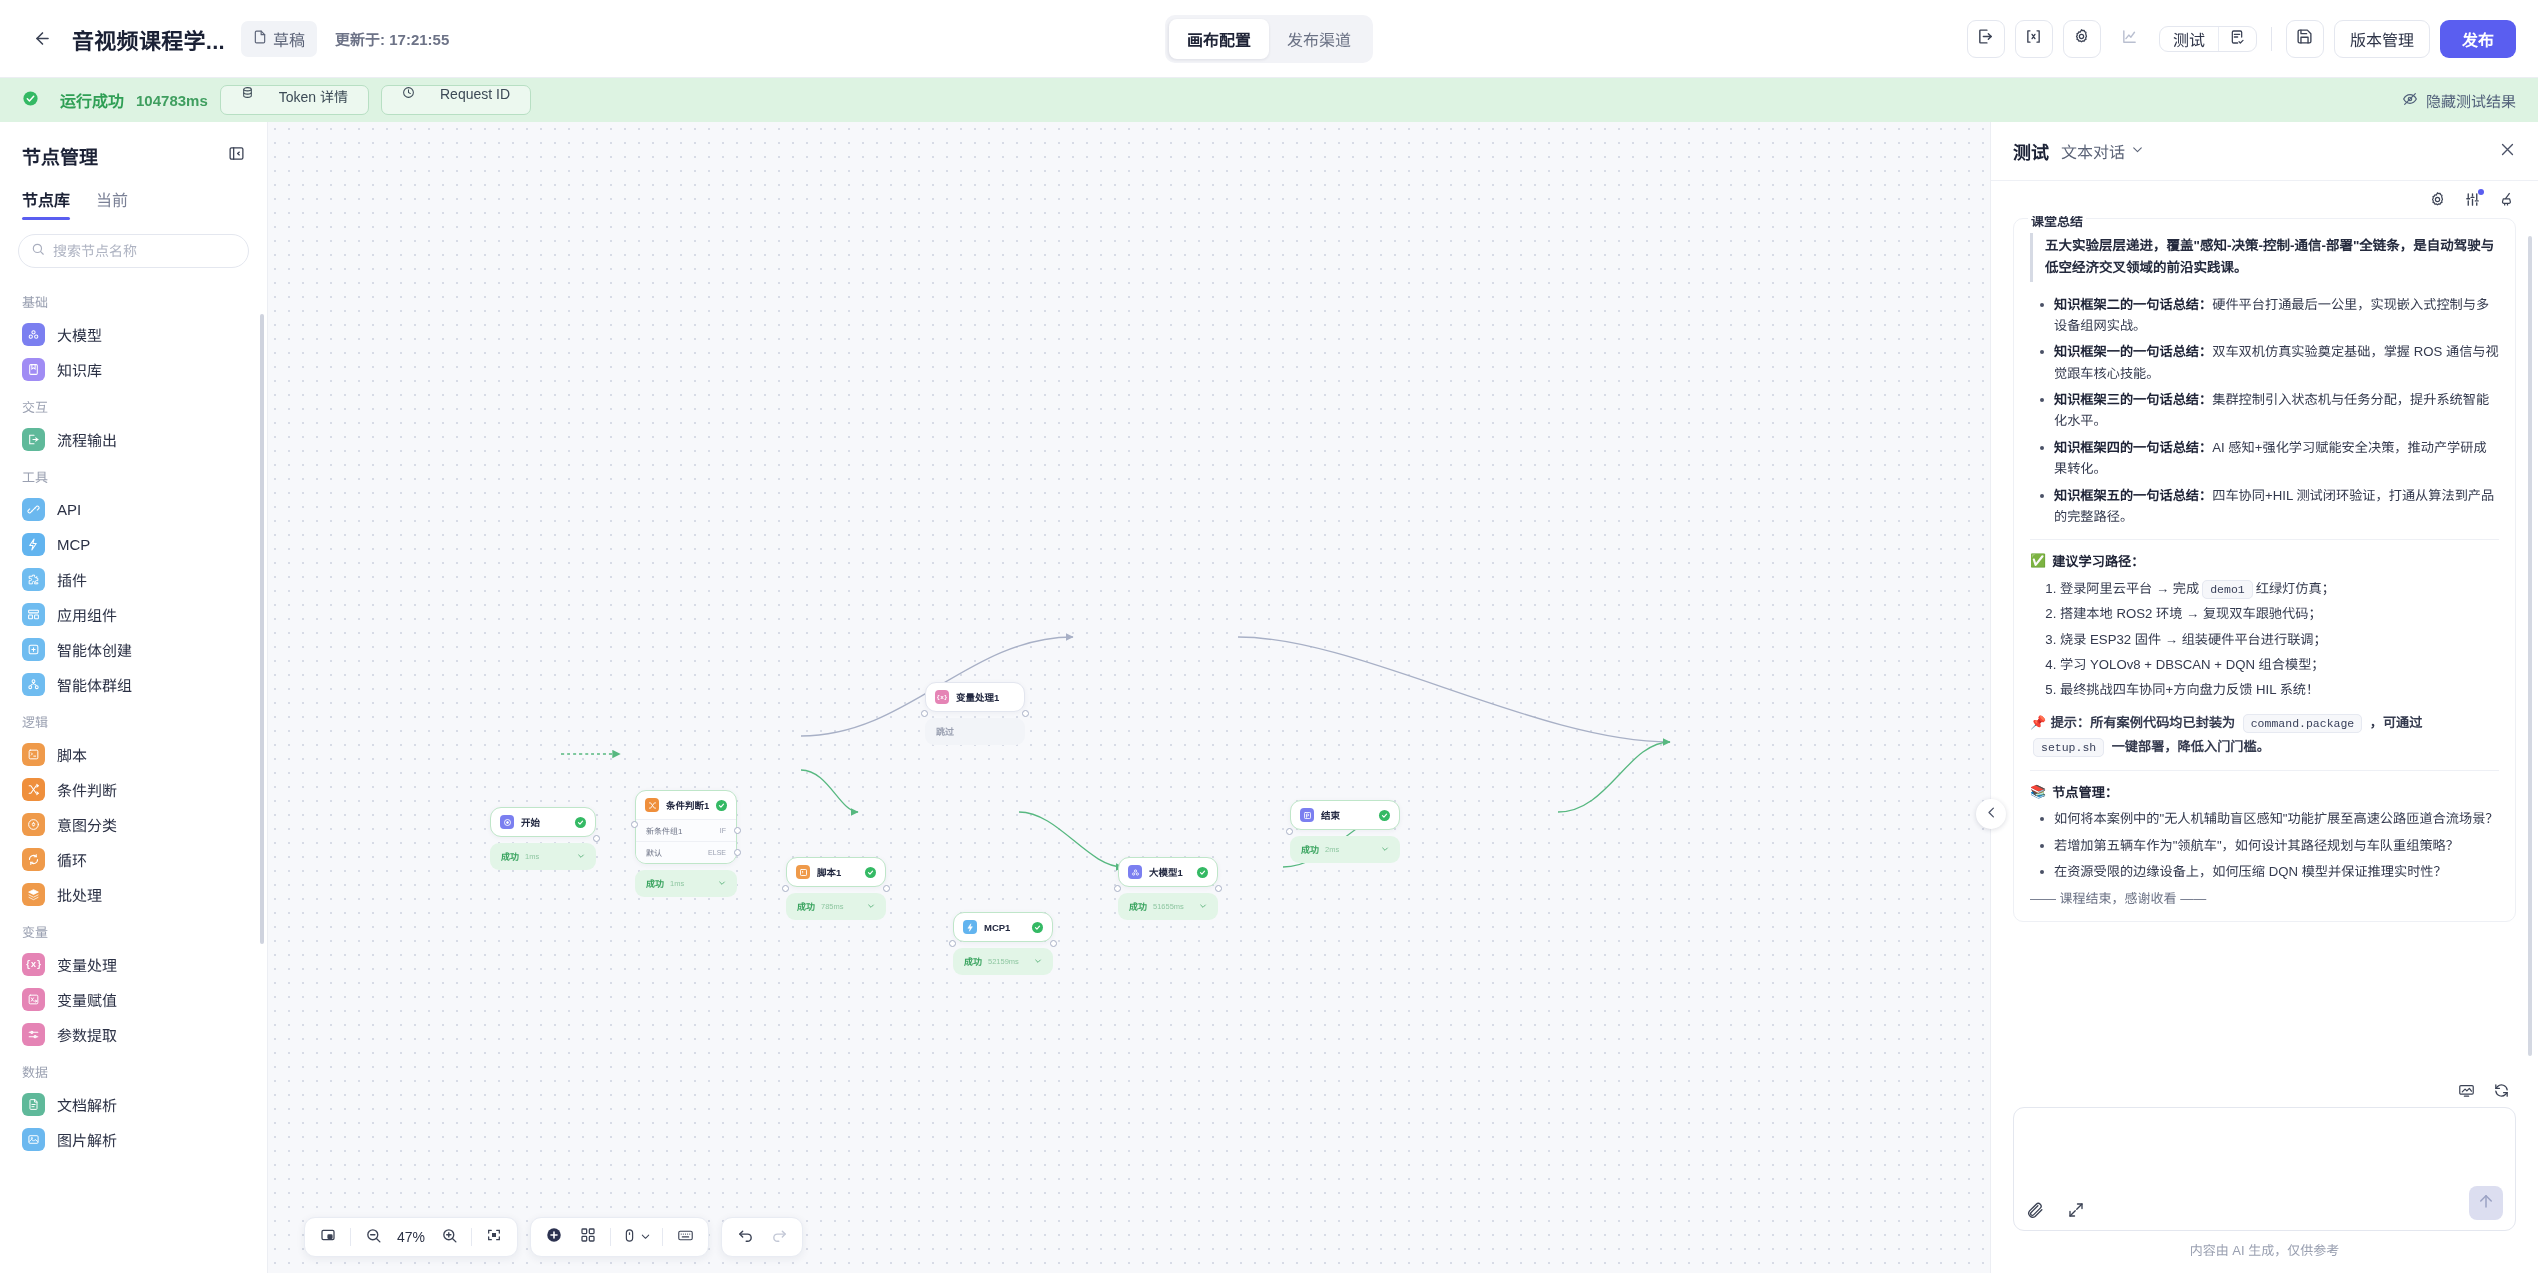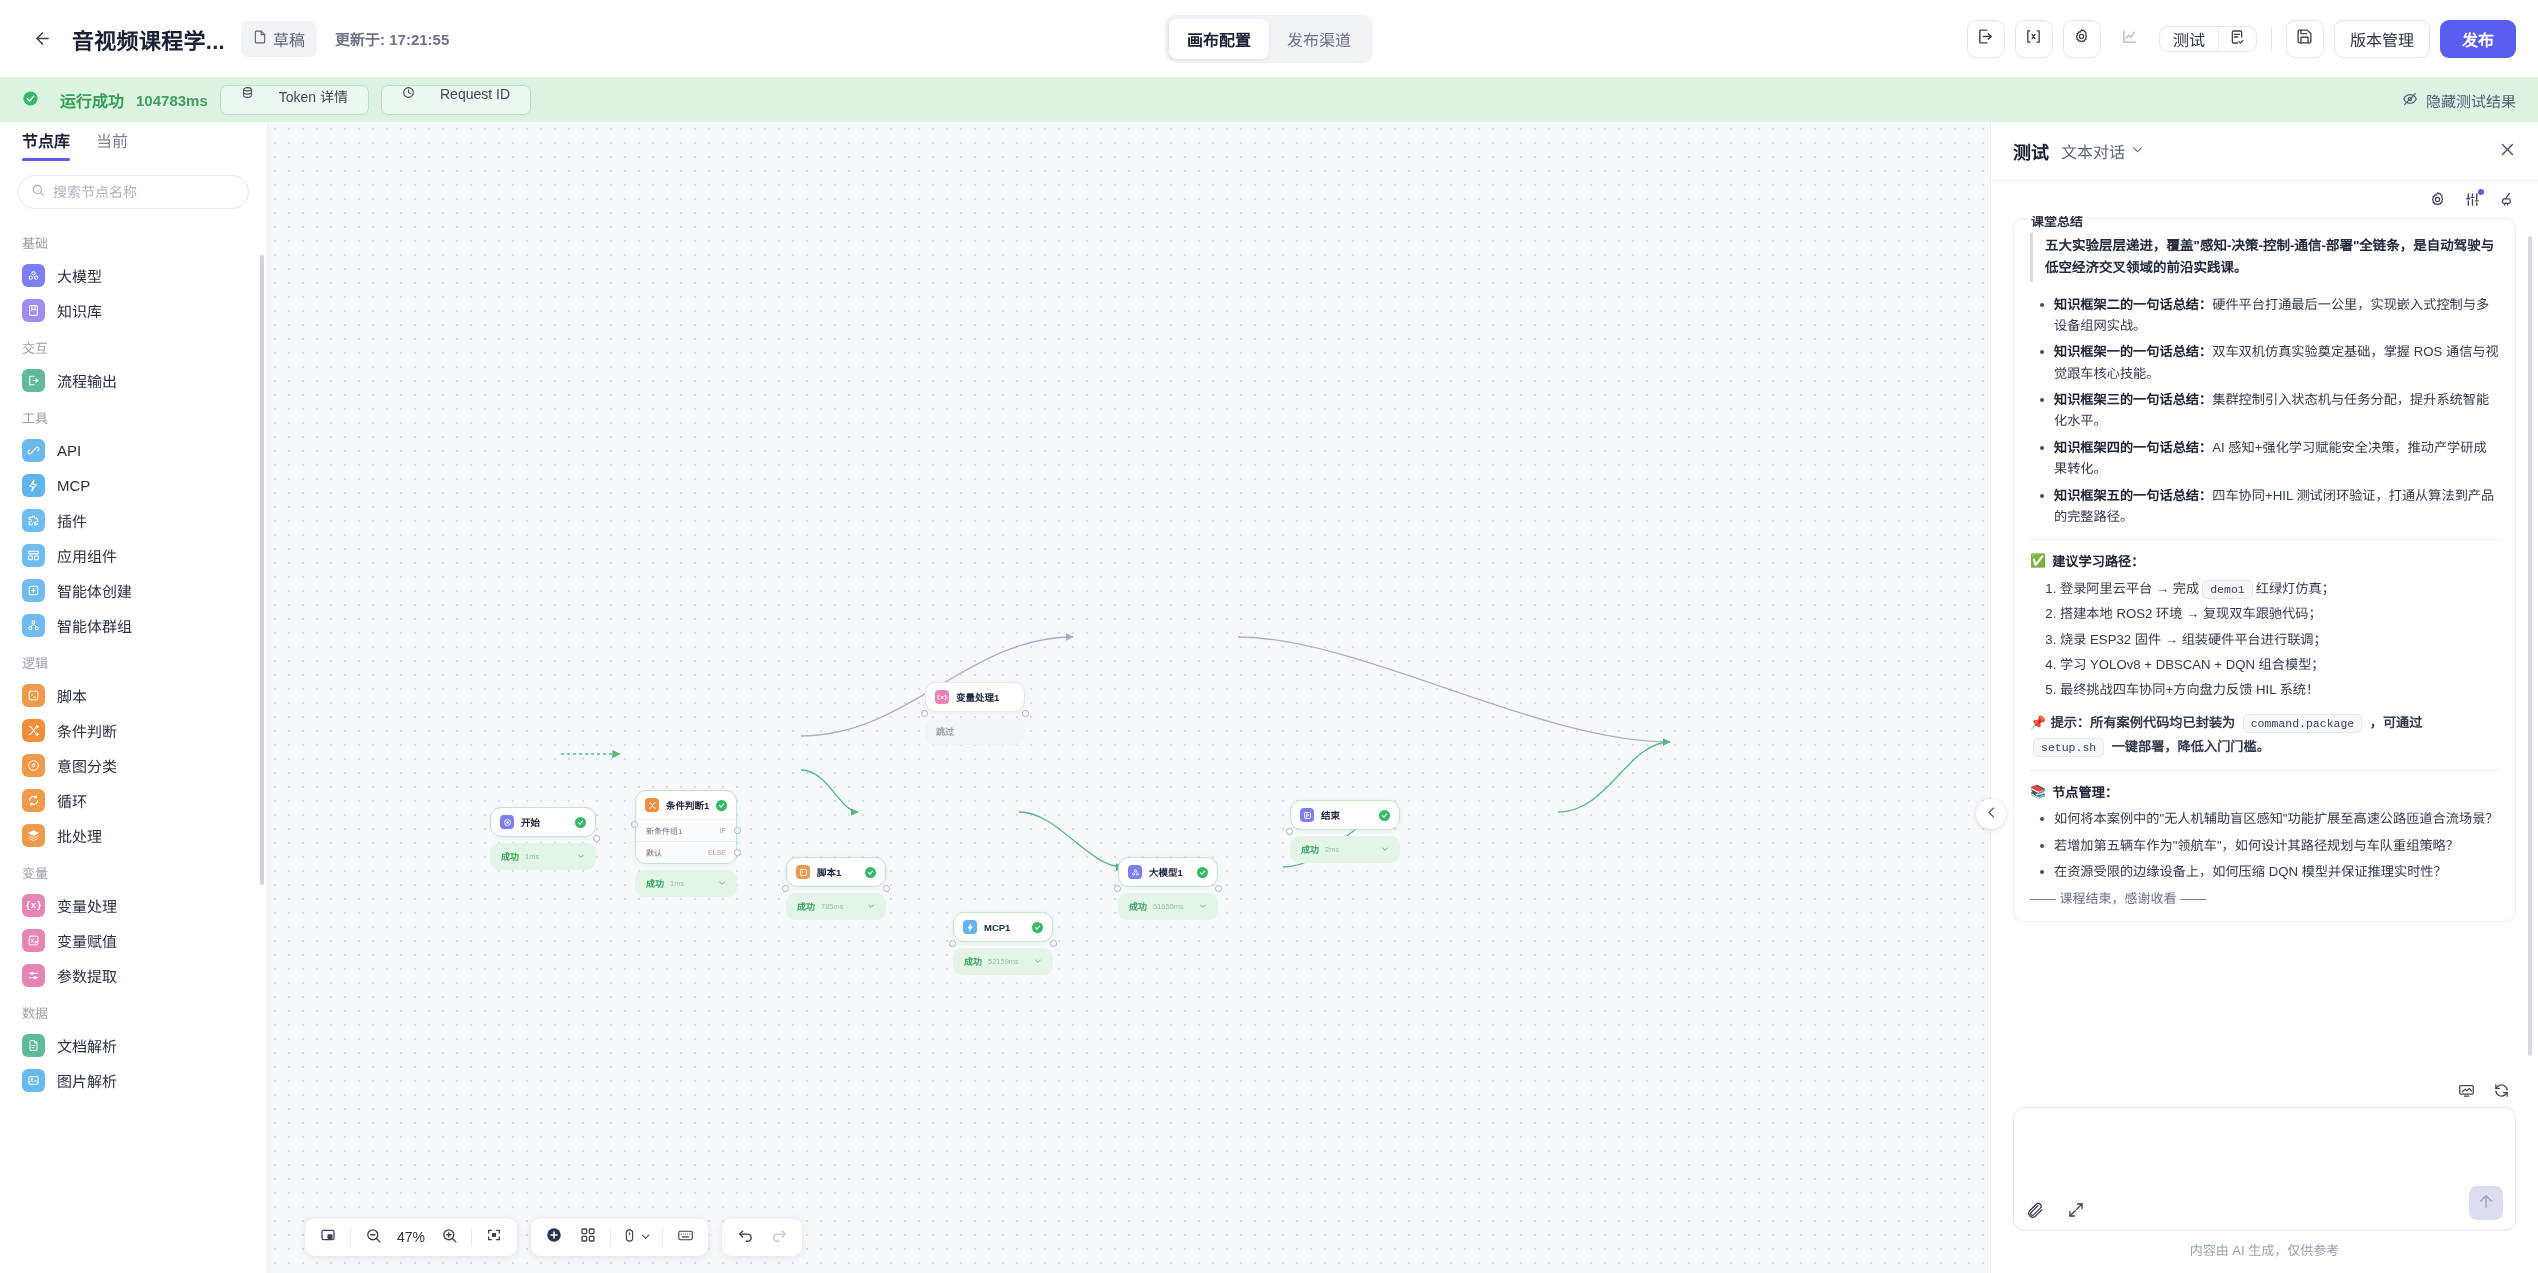--- a/index.html
+++ b/index.html
@@ -389,20 +389,32 @@
             <path d="M4 20L20 4"></path>
           </svg>
       </span>
       <span>隐藏测试结果</span>
     </div>
   </div>
 
   <div class="body">
 
     <div class="leftpanel">
+      <div class="lp-head">
+        <div class="lp-title">节点管理</div>
+        <div class="lp-collapse">
+          <span>
+            <svg width="17" height="17" viewBox="0 0 24 24" fill="none" stroke="currentColor" stroke-width="1.8" stroke-linecap="round" stroke-linejoin="round">
+                <rect x="3" y="4" width="18" height="16" rx="2"></rect>
+                <path d="M8 4v16"></path>
+                <path d="M16 10l-2.5 2 2.5 2"></path>
+              </svg>
+          </span>
+        </div>
+      </div>
       <div class="lp-tabs">
         <div class="lp-tab active">节点库</div>
         <div class="lp-tab">当前</div>
       </div>
       <div class="lp-search">
         <span>
           <svg width="14" height="14" viewBox="0 0 24 24" fill="none" stroke="currentColor" stroke-width="2" stroke-linecap="round">
               <circle cx="11" cy="11" r="7"></circle>
               <path d="M16.5 16.5L21 21"></path>
             </svg>

